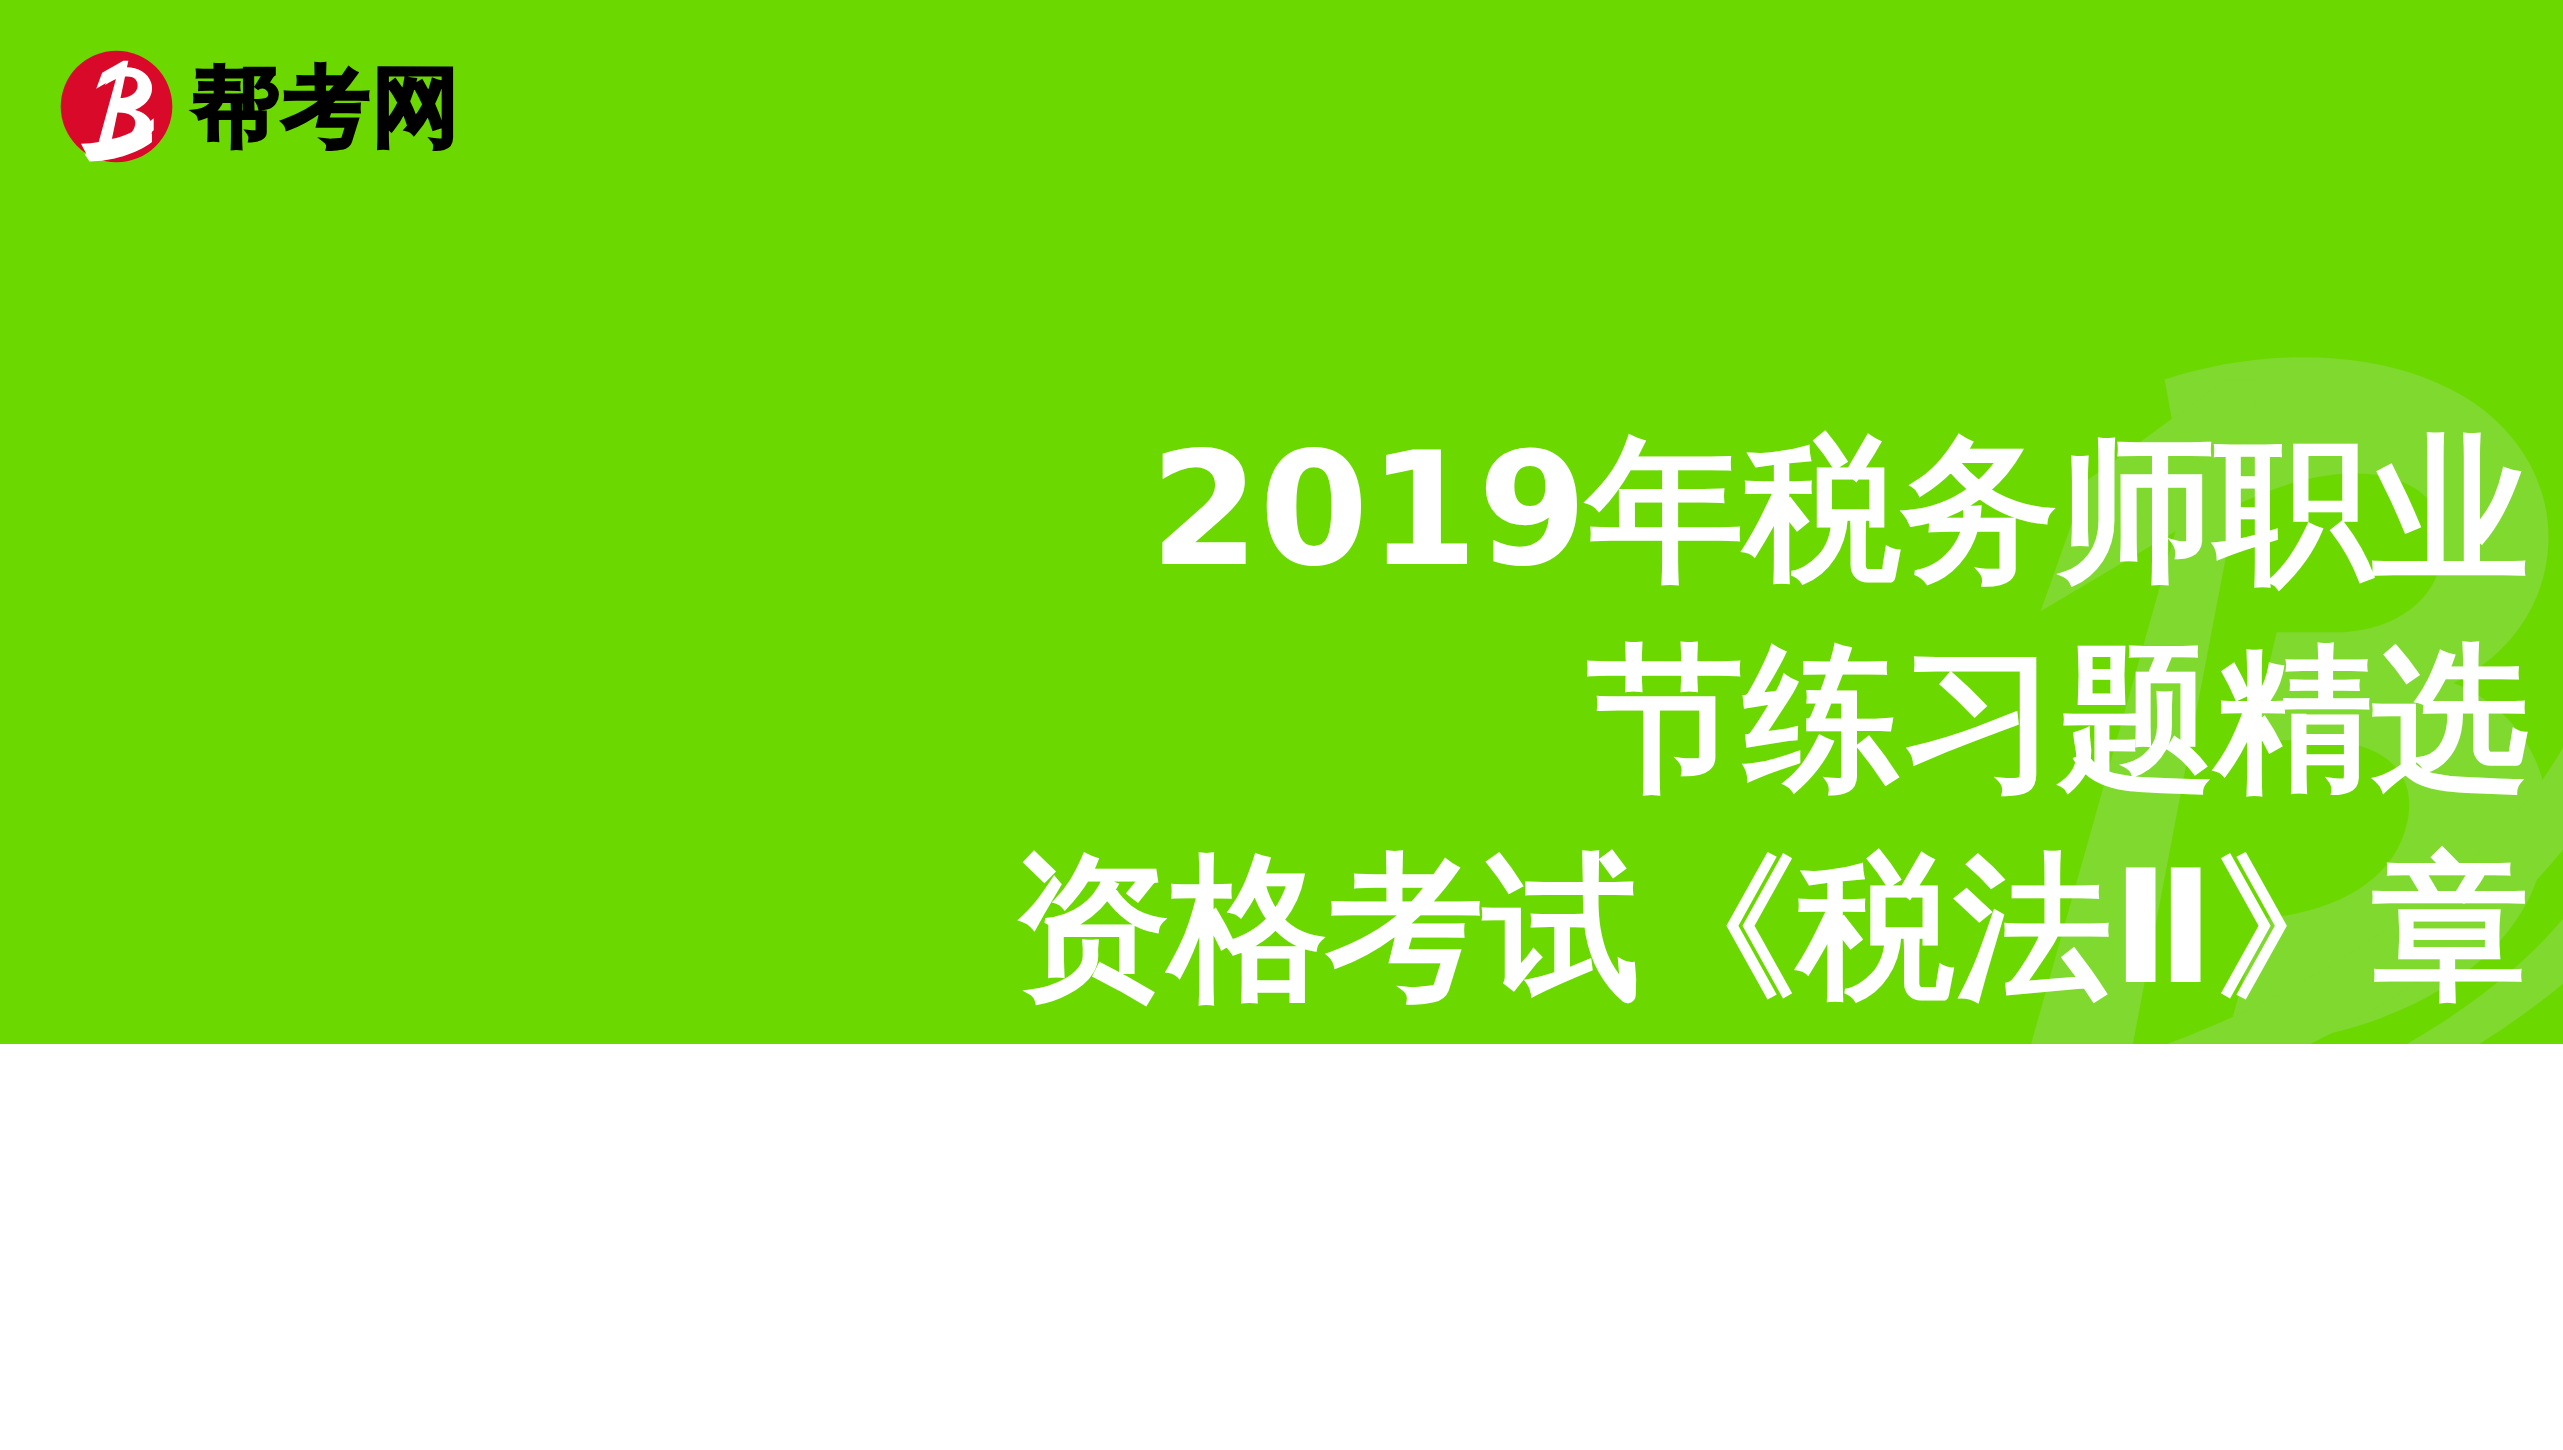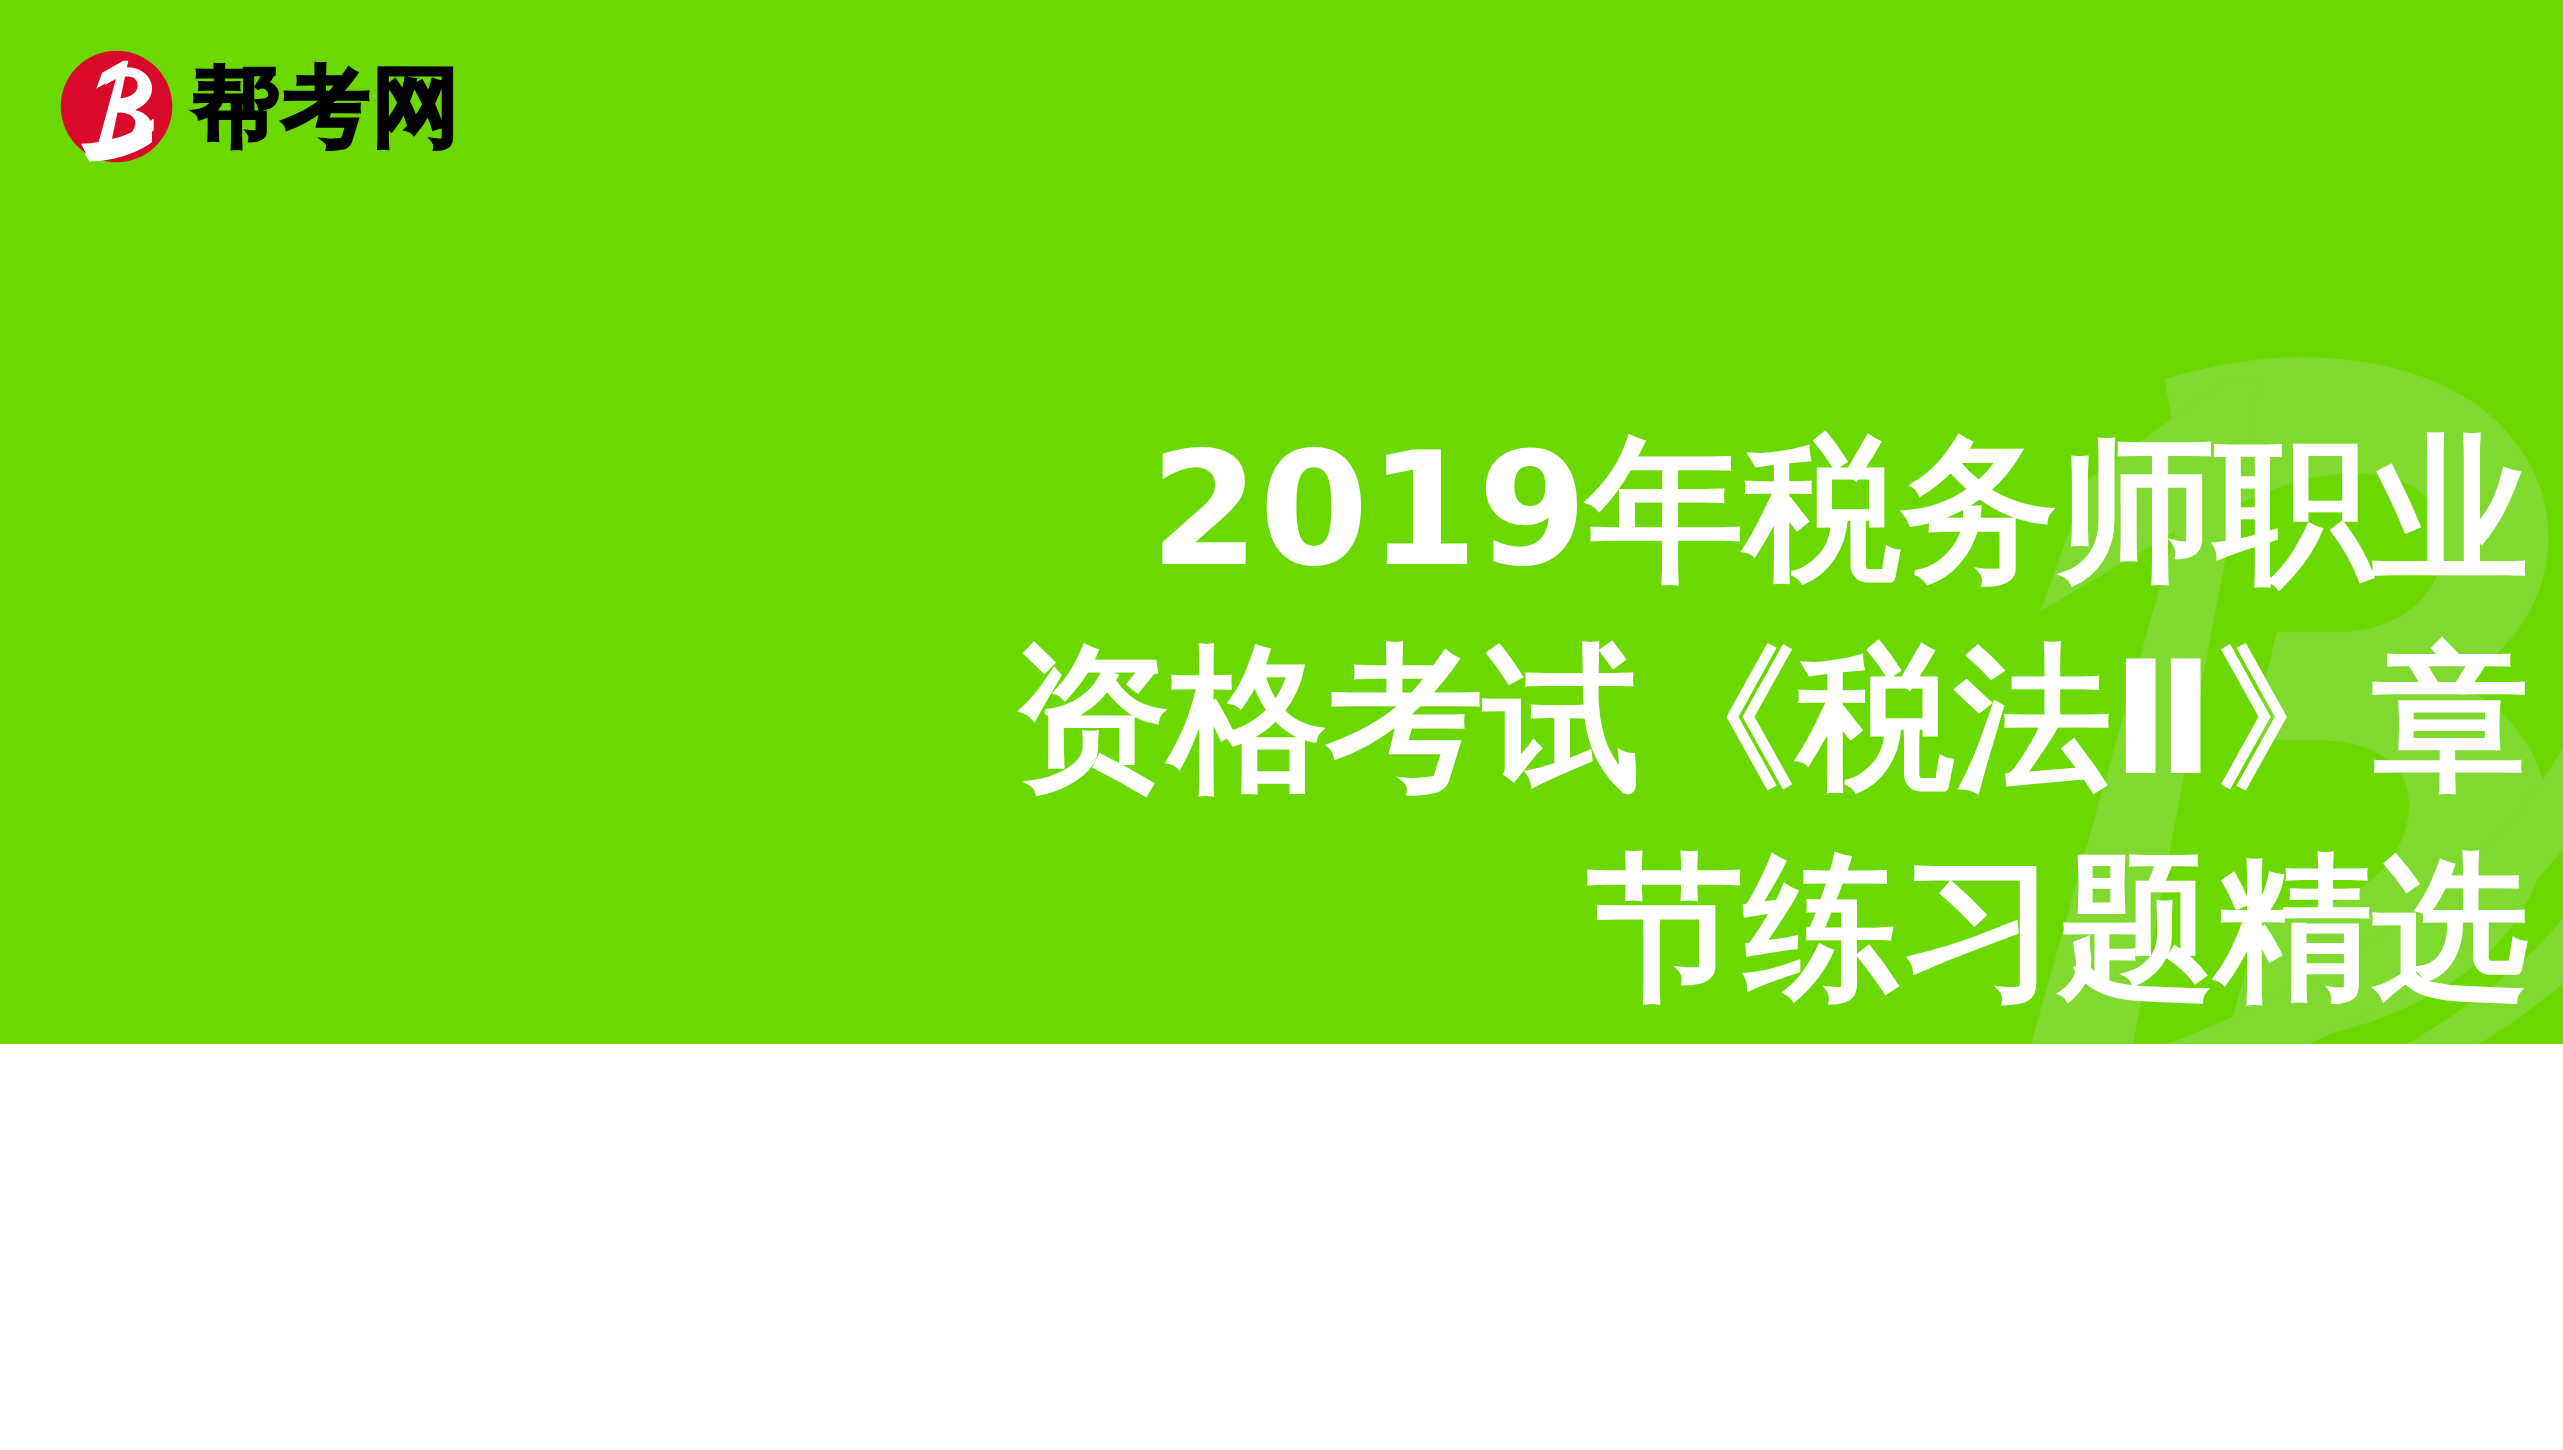--- a/index.html
+++ b/index.html
@@ -186,18 +186,18 @@
                    C 92 124, 62 133, 36 133
                    Z"></path>
         </g>
       </svg>
     </div>
     <div class="brand-name">帮考网</div>
   </div>
 
   <div class="headline">
     <span class="headline-line">2019年税务师职业</span>
+    <span class="headline-line">节练习题精选</span>
     <span class="headline-line">资格考试《税法Ⅱ》章</span>
-    <span class="headline-line">节练习题精选</span>
   </div>
 
 </div>
 
 
 </body></html>

